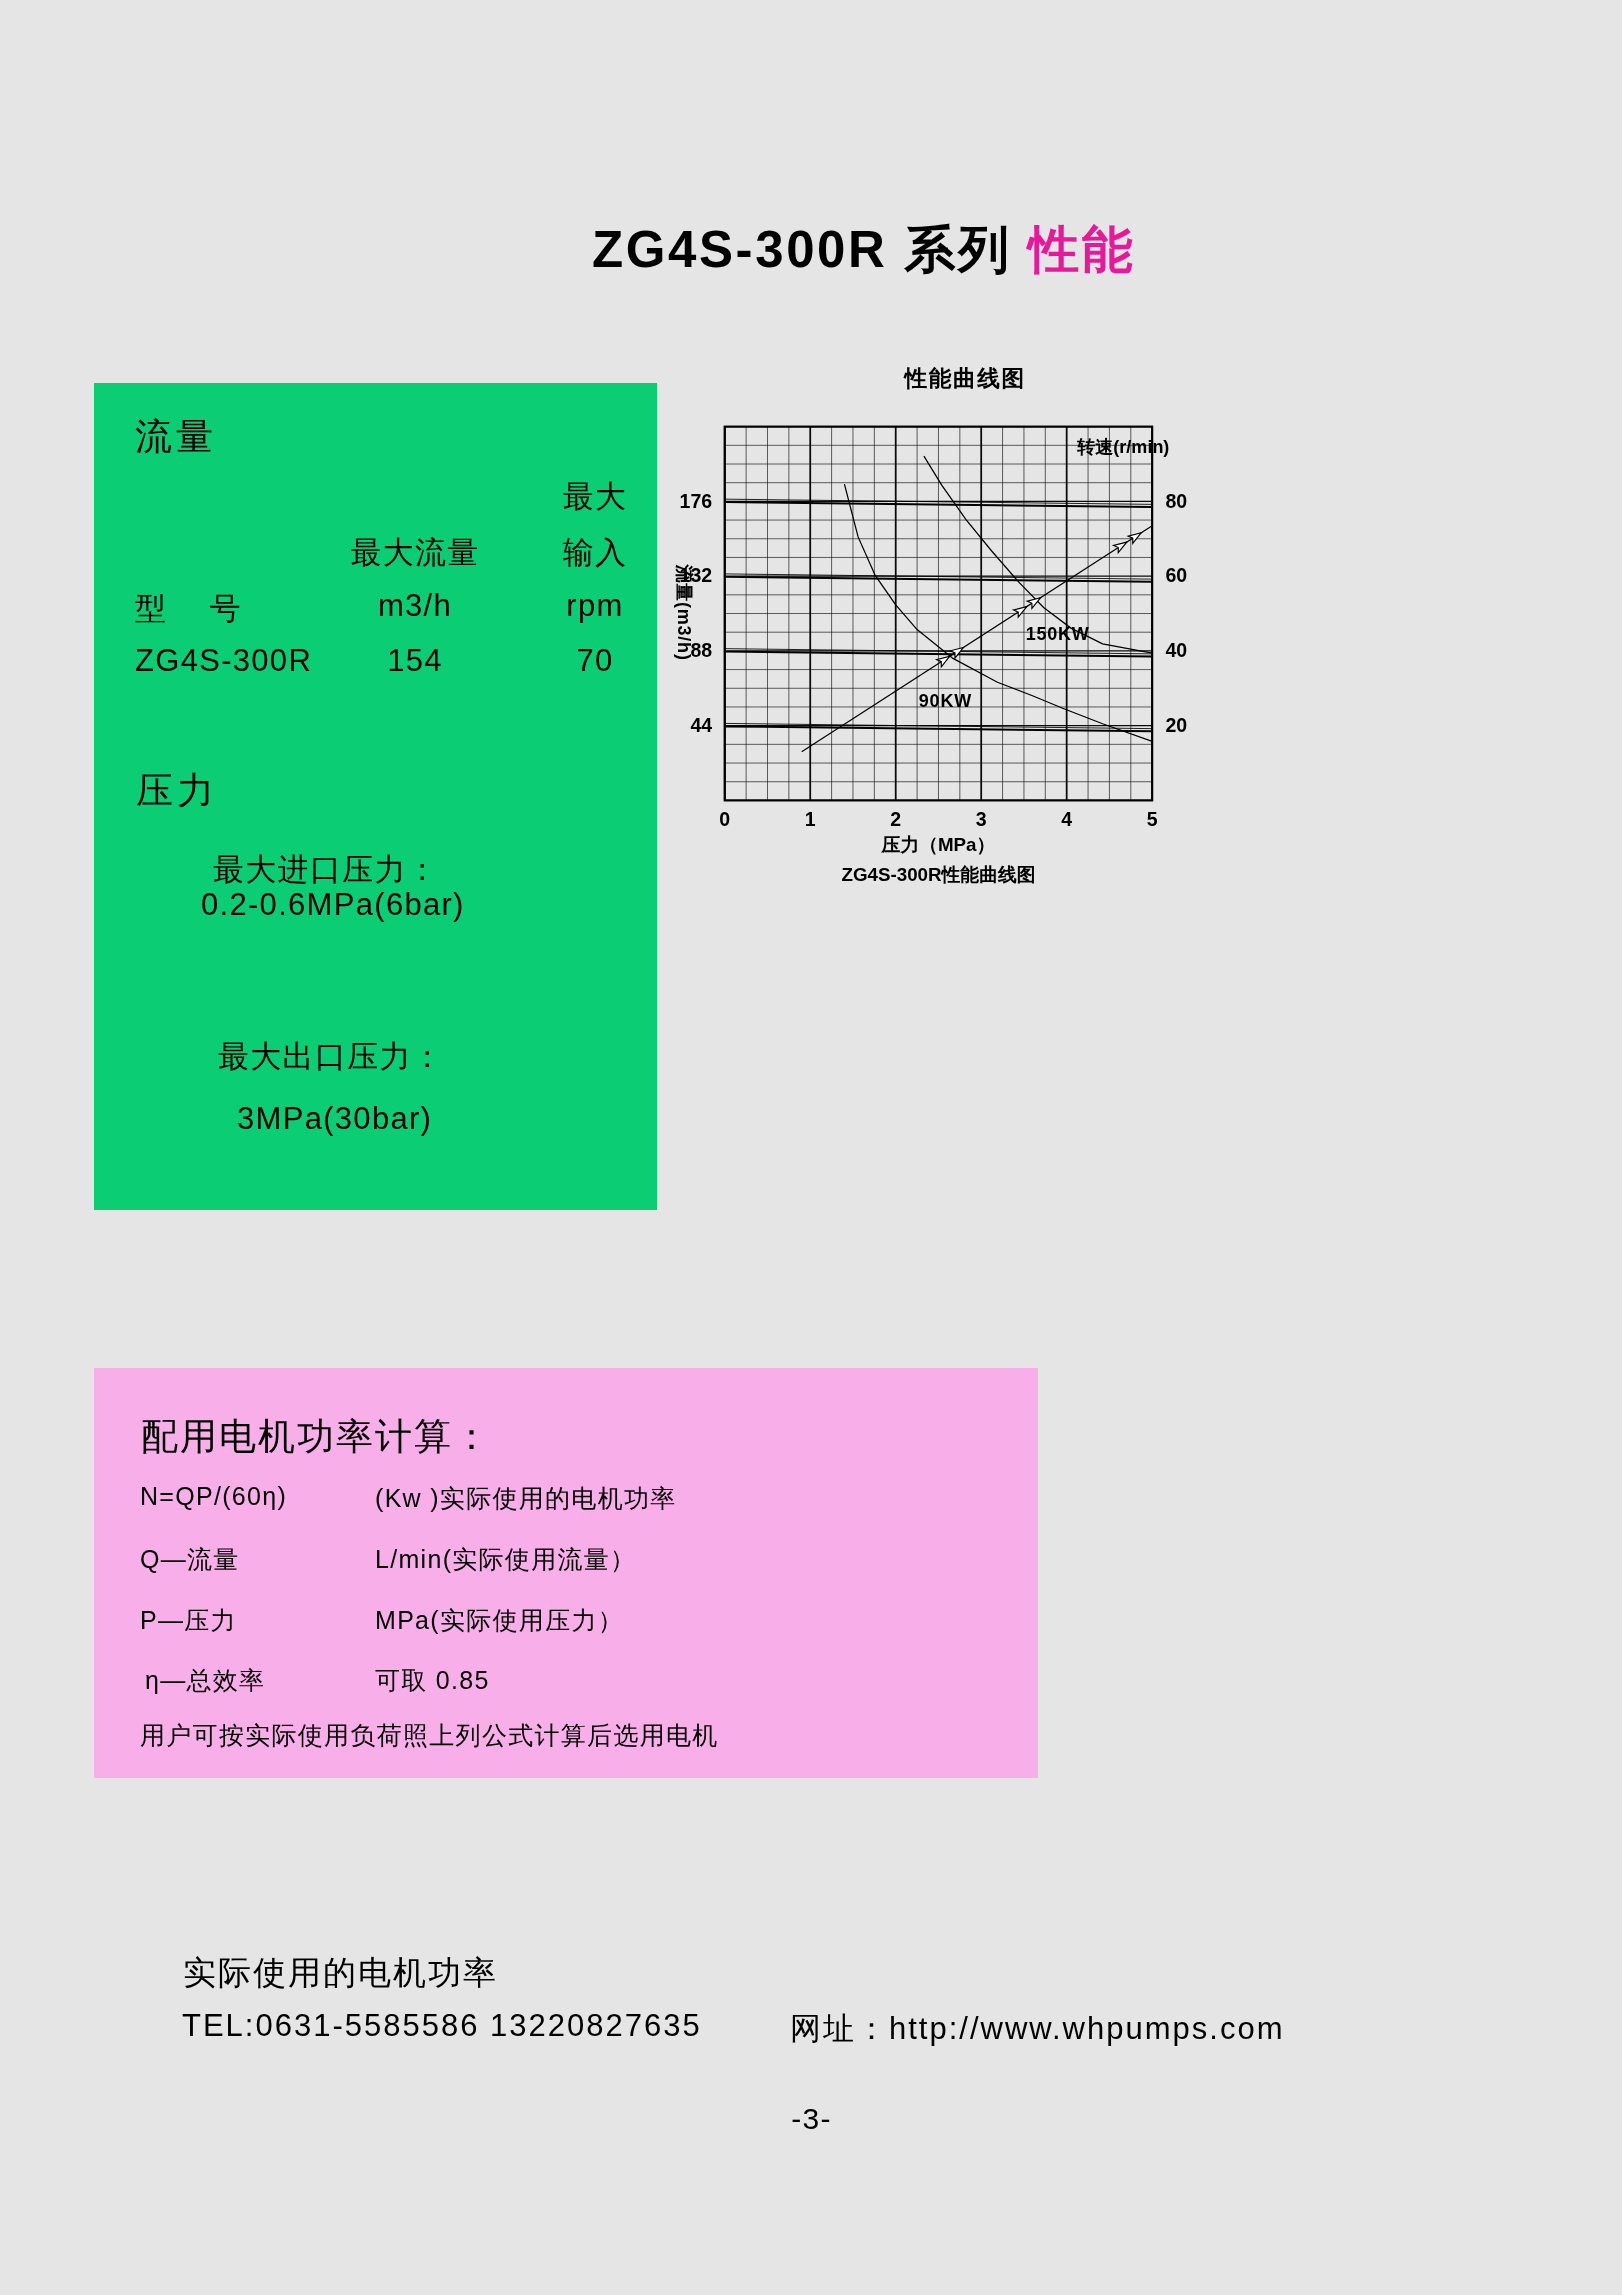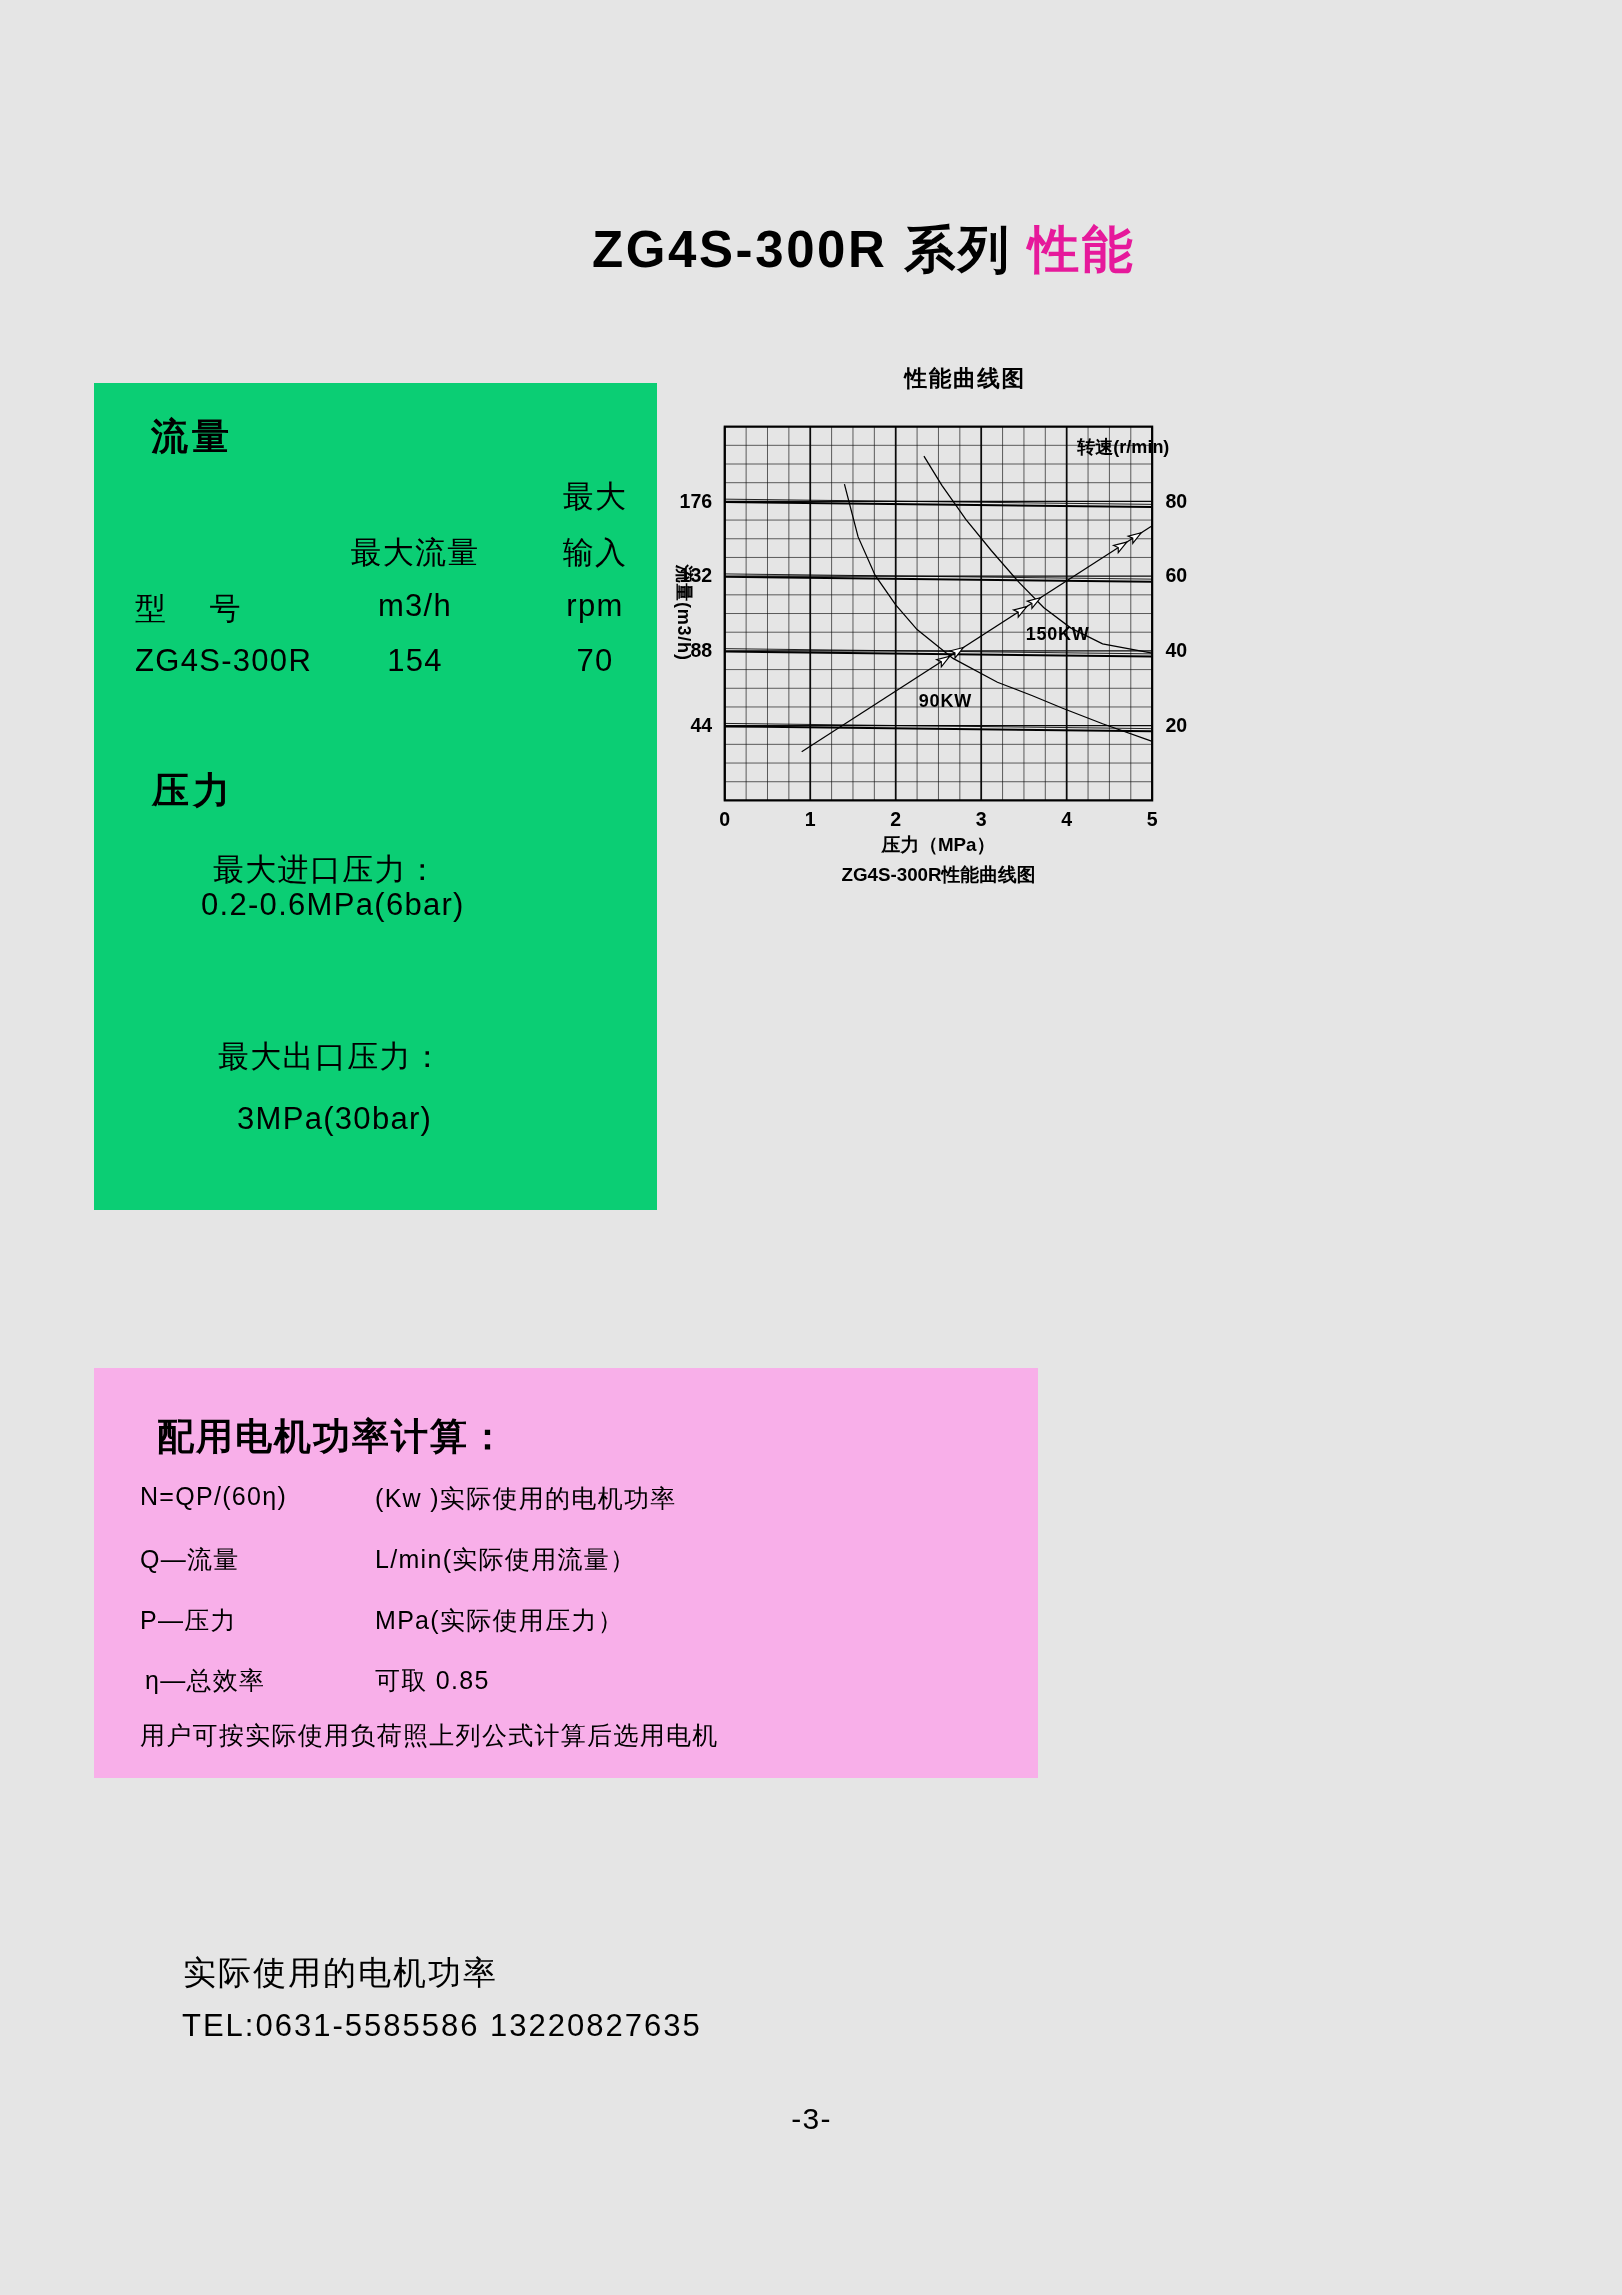--- a/index.html
+++ b/index.html
@@ -6,21 +6,21 @@
   body { background:#ffffff; font-family:"Liberation Sans", sans-serif; }
   .page {
     position:relative; width:1623px; height:2295px;
     background:#e5e5e5; overflow:hidden; color:#000;
     font-family:"Liberation Sans", sans-serif;
   }
   .abs { position:absolute; }
   .page-title { font-size:51px; font-weight:600; letter-spacing:2.6px; white-space:nowrap; }
   .title-accent { font-weight:600; }
   .panel { position:absolute; }
-  .panel .hd { font-size:37px; font-weight:700; letter-spacing:3.9px;margin-left:16px; }
+  .panel .hd { font-size:37px; font-weight:400; letter-spacing:3.9px; }
   .cell { font-size:31px; letter-spacing:1.3px; white-space:nowrap; }
   .c-center { text-align:center; }
   .pink-line { font-size:25px; letter-spacing:1.3px; white-space:nowrap; }
   .footer-line { font-size:33px; letter-spacing:2px; white-space:nowrap; }
   svg text { font-family:"Liberation Sans", sans-serif; }
 </style>
 </head>
 <body>
 
 <div class="page">
@@ -110,16 +110,17 @@
     <div class="abs pink-line" style="left:281px; top:236px;">MPa(实际使用压力）</div>
 
     <div class="abs pink-line" style="left:51px;  top:296px;">η—总效率</div>
     <div class="abs pink-line" style="left:281px; top:296px;">可取 0.85</div>
 
     <div class="abs pink-line" style="left:46px; top:351px;">用户可按实际使用负荷照上列公式计算后选用电机</div>
   </div>
 
   <div class="abs footer-line" style="left:183px; top:1951px;">实际使用的电机功率</div>
   <div class="abs footer-line" style="left:182px; top:2008px; font-size:31px;">TEL:0631-5585586    13220827635</div>
+  <div class="abs footer-line" style="left:790px; top:2008px; font-size:31px;">网址：http://www.whpumps.com</div>
 
   <div class="abs" style="left:0; right:0; top:2102px; text-align:center; font-size:30px; letter-spacing:1.3px;">-3-</div>
 </div>
 
 
 </body></html>

